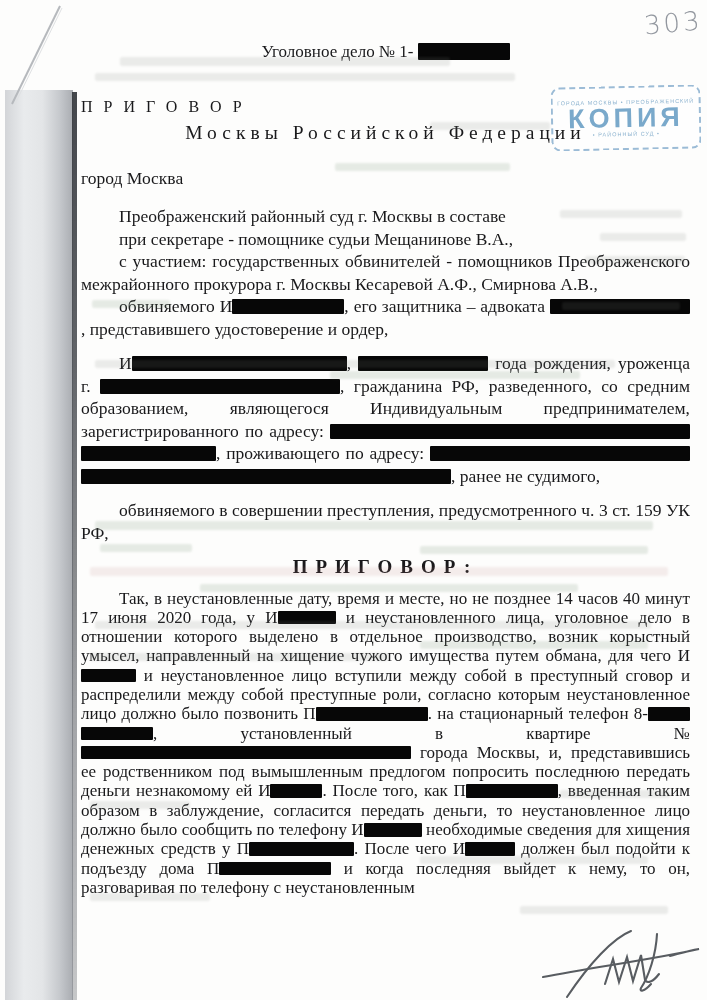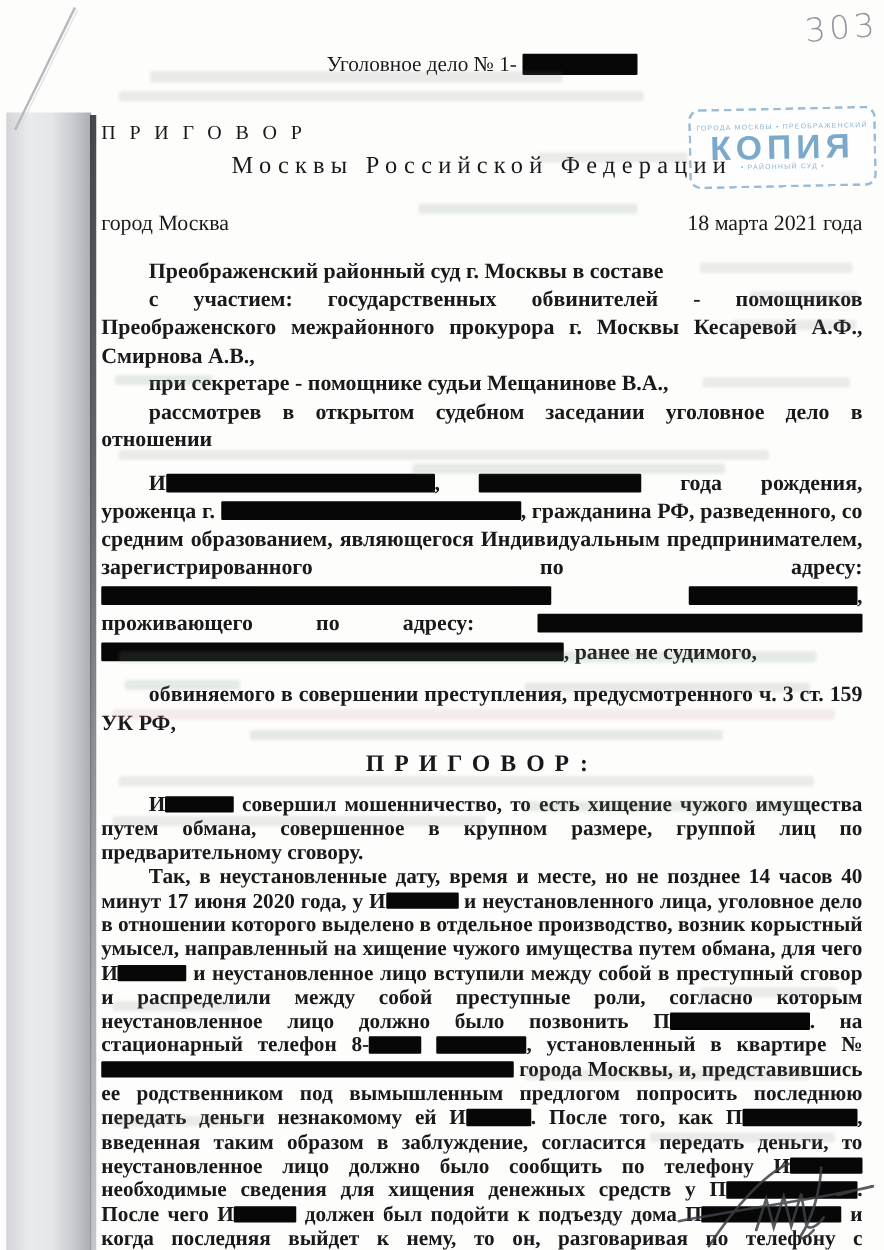--- a/index.html
+++ b/index.html
@@ -33,21 +33,21 @@
     background:rgba(255,255,255,.55);opacity:.92;}
   .stamp-ring{font-family:"Liberation Sans",sans-serif;font-size:5.5px;letter-spacing:1px;
     color:#85aecd;white-space:nowrap;}
   .stamp-word{font-family:"Liberation Sans",sans-serif;font-weight:bold;font-size:27px;
     letter-spacing:4px;color:#6fa2c7;line-height:26px;}
 
   .city-date{margin-top:24px;display:flex;justify-content:space-between;font-size:17.5px;font-family:Liberation Serif, serif;}
 
   .blocks{margin-top:16px;}
   .blk{text-align:justify;font-size:17.5px;line-height:22.5px;}
-  .blk.ind{text-indent:38px;font-weight:bold;}
+  .blk.ind{text-indent:38px;}
   .blk.gap{margin-top:12px;}
   .blk.heading{text-align:center;text-indent:0;font-size:19px;font-weight:600;
     letter-spacing:8px;margin:12px 0 10px;}
   .blk.body{font-size:17px;line-height:19.3px;}
   .blk.body .redact{height:13.5px;vertical-align:-1.5px;}
 
   .signature{position:absolute;left:537px;top:926px;}
   .fold-crease{position:absolute;left:0;top:0;}
 
   .bleed{position:absolute;border-radius:2px;filter:blur(1.3px);pointer-events:none;}
@@ -77,32 +77,30 @@
 
     <div class="case-line">
       <span>Уголовное дело № 1-</span><span class="redact case-bar"></span>
     </div>
 
     <div class="title">ПРИГОВОР</div>
     <div class="subtitle">Москвы Российской Федерации</div>
 
     <div class="city-date">
       <span>город Москва</span>
-      <span>18 марта 2021 года</span>
     </div>
 
     <div class="blocks">
         <div class="blk ind">Преображенский районный суд г. Москвы в составе</div>
+        <div class="blk ind">при секретаре  - помощнике судьи Мещанинове В.А.,</div>
         <div class="blk ind">с участием: государственных обвинителей - помощников Преображенского межрайонного прокурора г. Москвы Кесаревой А.Ф., Смирнова А.В.,</div>
-        <div class="blk ind">при секретаре  - помощнике судьи Мещанинове В.А.,</div>
-        <div class="blk ind">рассмотрев в открытом судебном заседании уголовное дело в отношении</div>
+        <div class="blk ind">обвиняемого И<span class="redact" style="width: 112px;"></span>, его защитника – адвоката <span class="redact" style="width: 140px;"></span>, представившего удостоверение и ордер,</div>
         <div class="blk ind gap">И<span class="redact" style="width: 215px;"></span>, <span class="redact" style="width: 130px;"></span> года рождения, уроженца г. <span class="redact" style="width: 240px;"></span>, гражданина РФ, разведенного, со средним образованием, являющегося Индивидуальным предпринимателем, зарегистрированного по адресу: <span class="redact" style="width: 360px;"></span> <span class="redact" style="width: 135px;"></span>, проживающего по адресу: <span class="redact" style="width: 260px;"></span> <span class="redact" style="width: 370px;"></span>, ранее не судимого,</div>
         <div class="blk ind gap">обвиняемого в совершении преступления, предусмотренного ч. 3 ст. 159 УК РФ,</div>
         <div class="blk heading">ПРИГОВОР:</div>
-        <div class="blk ind body">И<span class="redact" style="width: 55px;"></span> совершил мошенничество, то есть хищение чужого имущества путем обмана, совершенное в крупном размере, группой лиц по предварительному сговору.</div>
         <div class="blk ind body">Так, в неустановленные дату, время и месте, но не позднее 14 часов 40 минут 17 июня 2020 года, у И<span class="redact" style="width: 58px;"></span> и неустановленного лица, уголовное дело в отношении которого выделено в отдельное производство, возник корыстный умысел, направленный на хищение чужого имущества путем обмана, для чего И<span class="redact" style="width: 55px;"></span> и неустановленное лицо вступили между собой в преступный сговор и распределили между собой преступные роли, согласно которым неустановленное лицо должно было позвонить П<span class="redact" style="width: 112px;"></span>. на стационарный телефон 8-<span class="redact" style="width: 42px;"></span> <span class="redact" style="width: 72px;"></span>, установленный в квартире № <span class="redact" style="width: 330px;"></span> города Москвы, и, представившись ее родственником под вымышленным предлогом попросить последнюю передать деньги незнакомому ей И<span class="redact" style="width: 52px;"></span>. После того, как П<span class="redact" style="width: 92px;"></span>, введенная таким образом в заблуждение, согласится передать деньги, то неустановленное лицо должно было сообщить по телефону И<span class="redact" style="width: 58px;"></span> необходимые сведения для хищения денежных средств у П<span class="redact" style="width: 105px;"></span>. После чего И<span class="redact" style="width: 50px;"></span> должен был подойти к подъезду дома П<span class="redact" style="width: 112px;"></span> и когда последняя выйдет к нему, то он, разговаривая по телефону с неустановленным</div>
       </div>
 
   </div>
 
   <svg class="signature" width="168" height="74" viewBox="0 0 168 74">
     <g fill="none" stroke="#3c4146" stroke-width="2.1" stroke-linecap="round" opacity="0.85">
       <path d="M30 71 C 52 38, 76 12, 94 5"></path>
       <path d="M6 51 C 58 41, 118 33, 162 23 C 150 25, 141 28, 133 30"></path>
       <path d="M68 58 L76 33 L82 56 L90 31 L96 55 L104 29 L108 54 C 110 58, 116 56, 122 48"></path>

